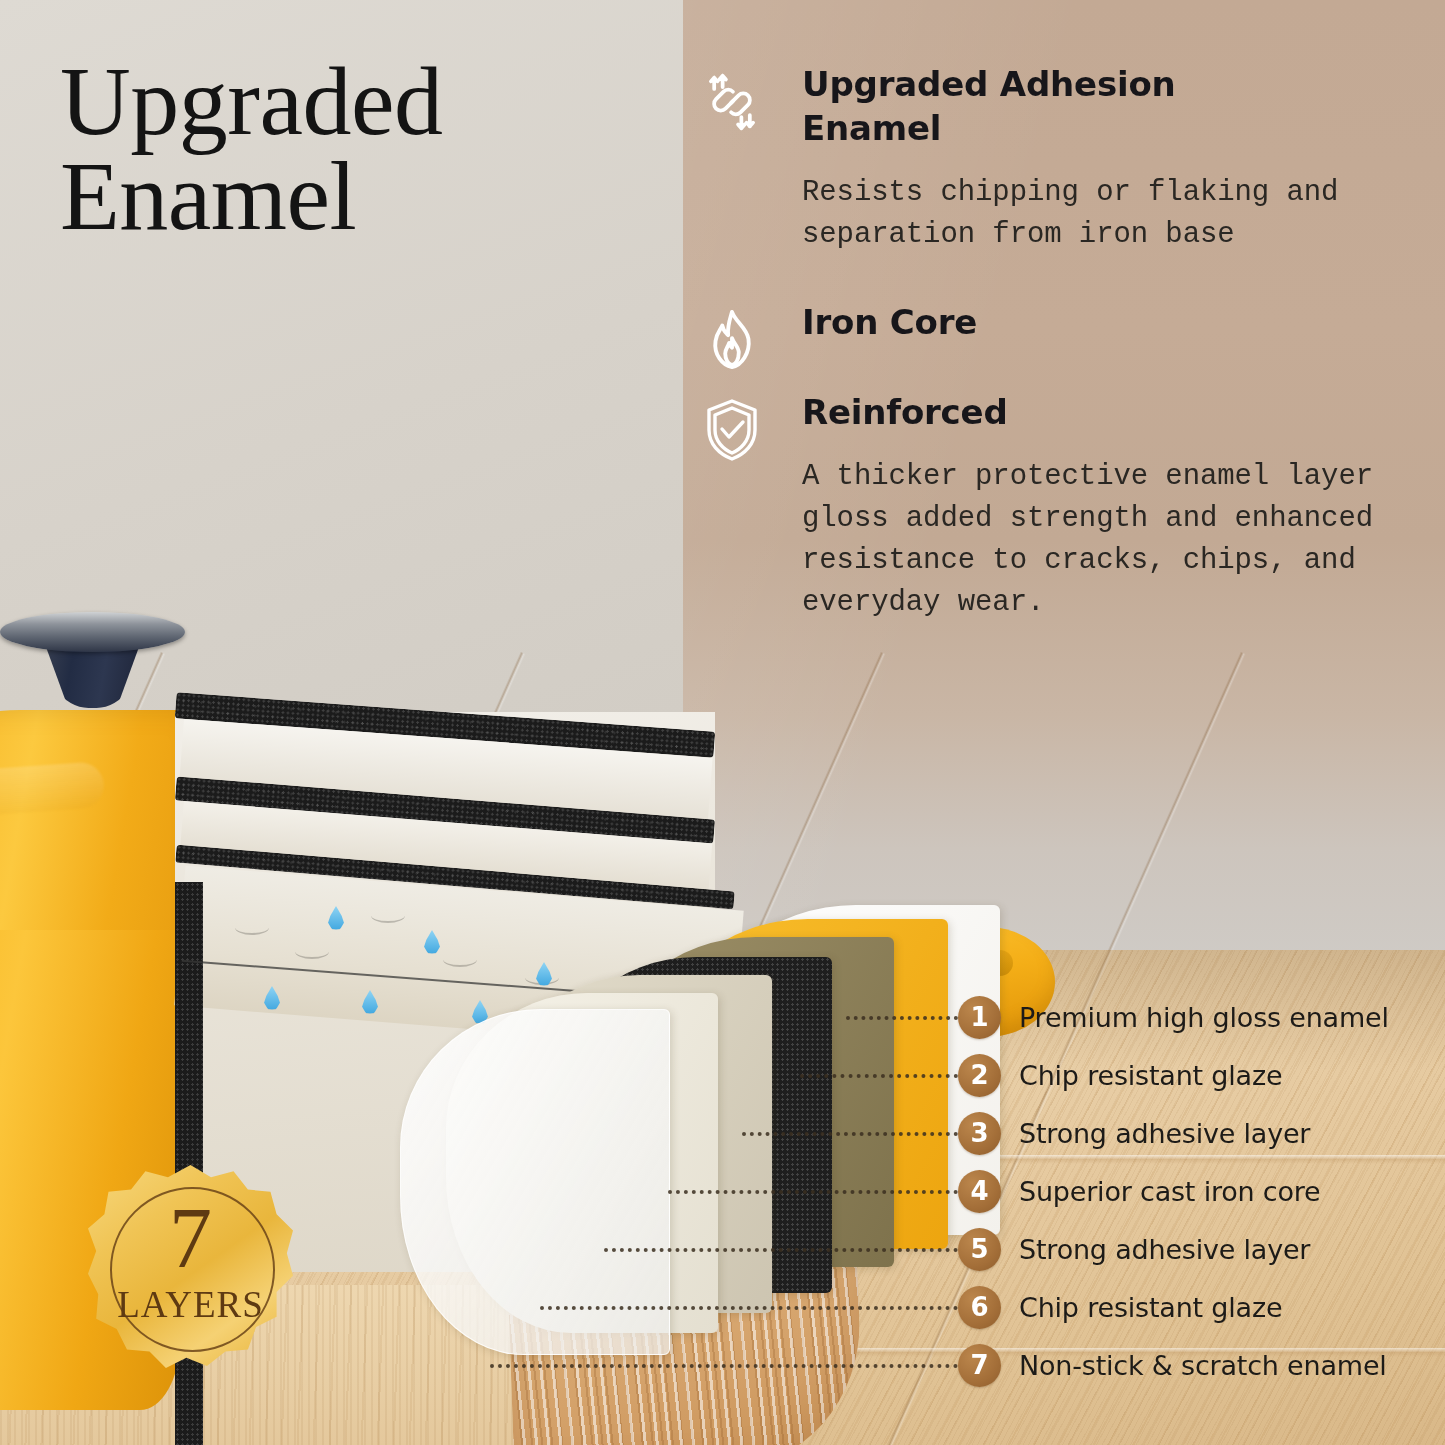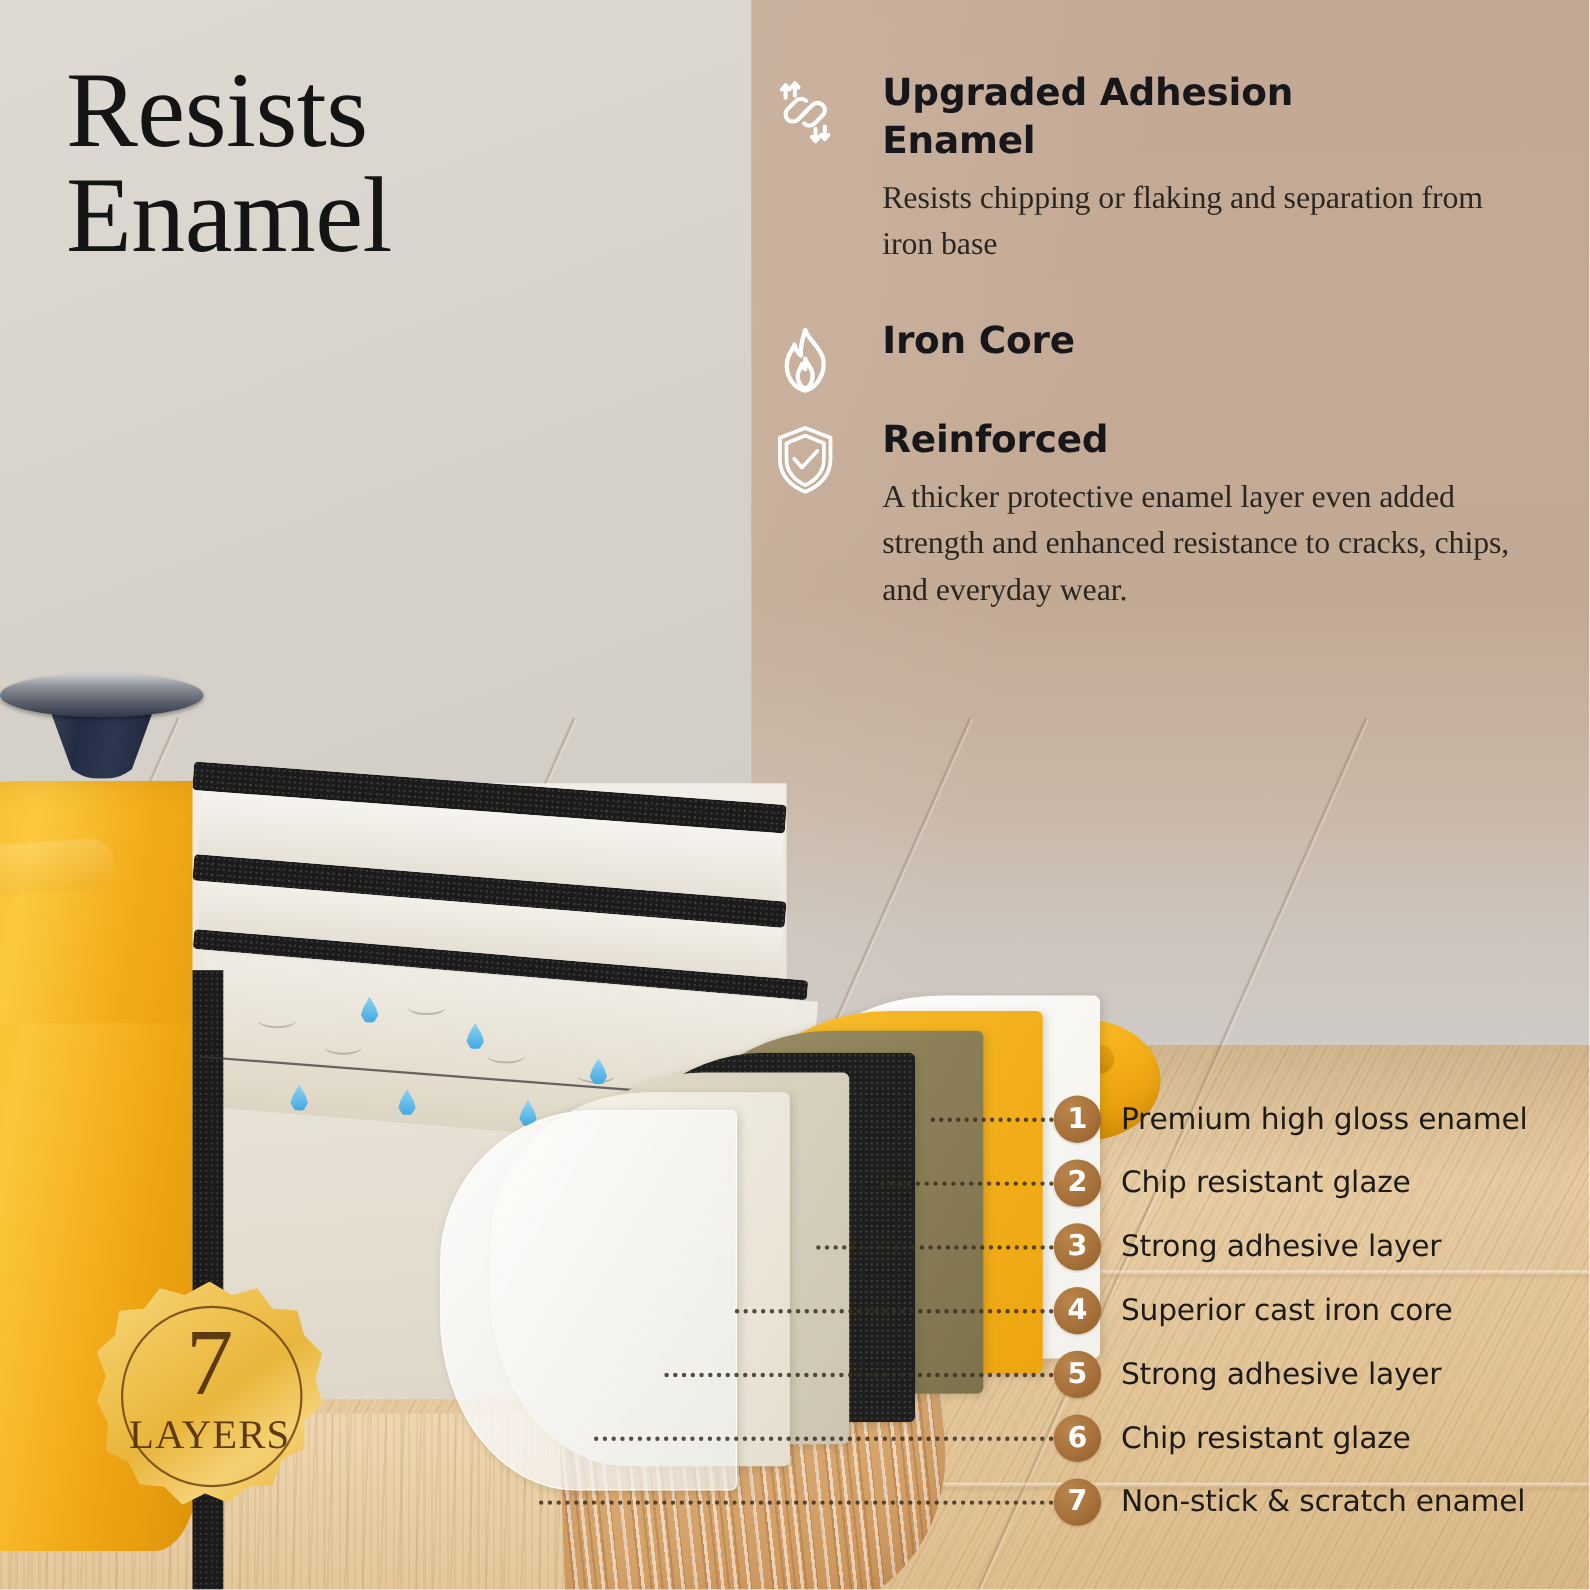--- a/index.html
+++ b/index.html
@@ -90,23 +90,23 @@
   .feature .ficon{
     position:absolute;left:4px;top:6px;width:68px;height:68px;
     display:flex;align-items:center;justify-content:center;
   }
   .feature .ftitle{
     font-family:"DejaVu Sans","Liberation Sans",sans-serif;
     font-weight:bold;font-size:34px;line-height:1.30;color:#17161a;
     letter-spacing:-0.2px;max-width:560px;
   }
   .feature .fdesc{
-    font-family:Liberation Serif, serif;
+    font-family:Liberation Mono, monospace;
     font-weight:400;font-size:29px;line-height:1.44;color:#2a2723;
-    margin-top:10px;max-width:600px;letter-spacing:-0.1px;
+    margin-top:22px;max-width:600px;letter-spacing:-0.1px;
   }
   .feature-1{margin-bottom:44px;}
   .feature-2{margin-bottom:46px;}
 
   
   .pot-wrap{position:absolute;left:-120px;top:600px;width:980px;height:800px;}
 
   .lid-yellow{
     position:absolute;left:0px;top:110px;width:330px;height:270px;
     background:linear-gradient(100deg,#f0a81b 0%,#f8bb2c 22%,#fcc93f 42%,#f2ab18 70%,#e59a0e 100%);
@@ -312,21 +312,21 @@
     <div class="plank-seam" style="left:880px;transform:rotate(24deg);"></div>
     <div class="plank-seam" style="left:1240px;transform:rotate(24deg);"></div>
     <div class="wood-seam-h" style="top:205px;"></div>
     <div class="wood-seam-h" style="top:398px;"></div>
   </div>
   <div class="wood-shadow"></div>
   <div class="wood-vert"></div>
 
   <div class="title-block">
     <div class="title-main">
-      <div>Resists</div>
+      <div>Upgraded</div>
       <div>Enamel</div>
     </div>
   </div>
 
   <div class="features">
 
     <div class="feature feature-1">
       <div class="ficon">
         <svg width="60" height="60" viewBox="0 0 64 64" fill="none" stroke="#ffffff" stroke-width="4" stroke-linecap="round" stroke-linejoin="round">
           <path d="M33 31 L25 39 a7 7 0 0 1-10-10 l8-8 a7 7 0 0 1 10 0"></path>
@@ -362,21 +362,21 @@
       <div class="ficon">
         <svg width="60" height="64" viewBox="0 0 56 64" fill="none" stroke="#ffffff" stroke-width="3.4" stroke-linecap="round" stroke-linejoin="round">
           <path d="M28 3 L51 12 V32 C51 46 41 56 28 61 C15 56 5 46 5 32 V12 Z"></path>
           <path d="M28 10 L45 17 V32 C45 43 37 51 28 55 C19 51 11 43 11 32 V17 Z"></path>
           <path d="M18 31 L25 39 L39 24"></path>
         </svg>
       </div>
       <div class="ftitle">
         <div>Reinforced</div>
       </div>
-      <div class="fdesc">A thicker protective enamel layer even added strength and enhanced resistance to cracks, chips, and everyday wear.</div>
+      <div class="fdesc">A thicker protective enamel layer gloss added strength and enhanced resistance to cracks, chips, and everyday wear.</div>
     </div>
 
   </div>
 
   <div class="pot-wrap">
 
     <div class="lid-yellow"></div>
     <div class="lid-emboss"></div>
     <div class="body-yellow"></div>
 

